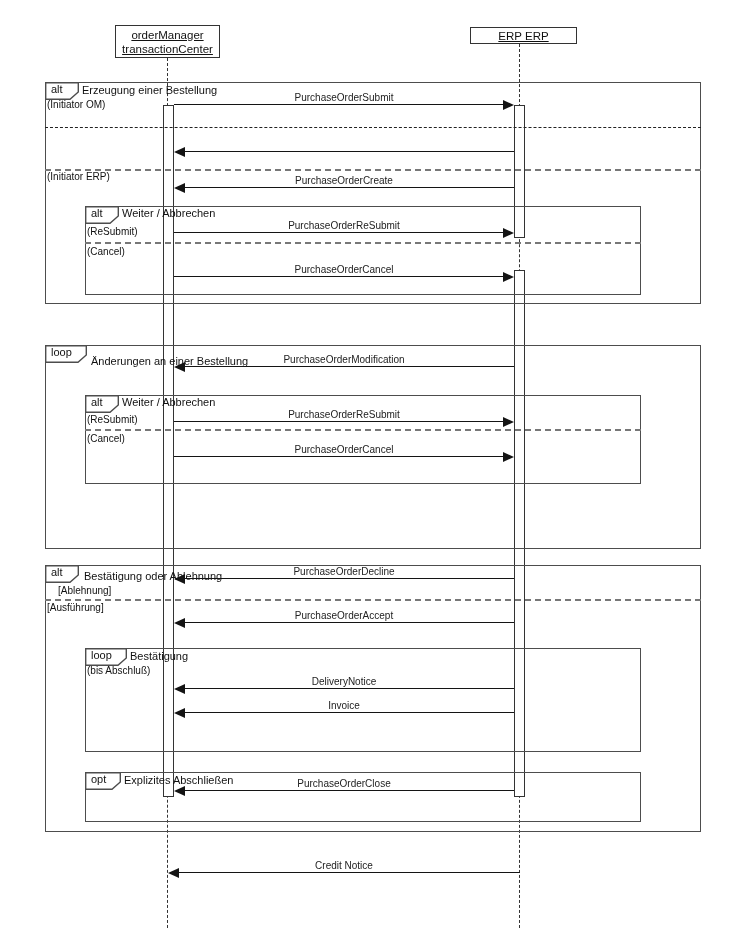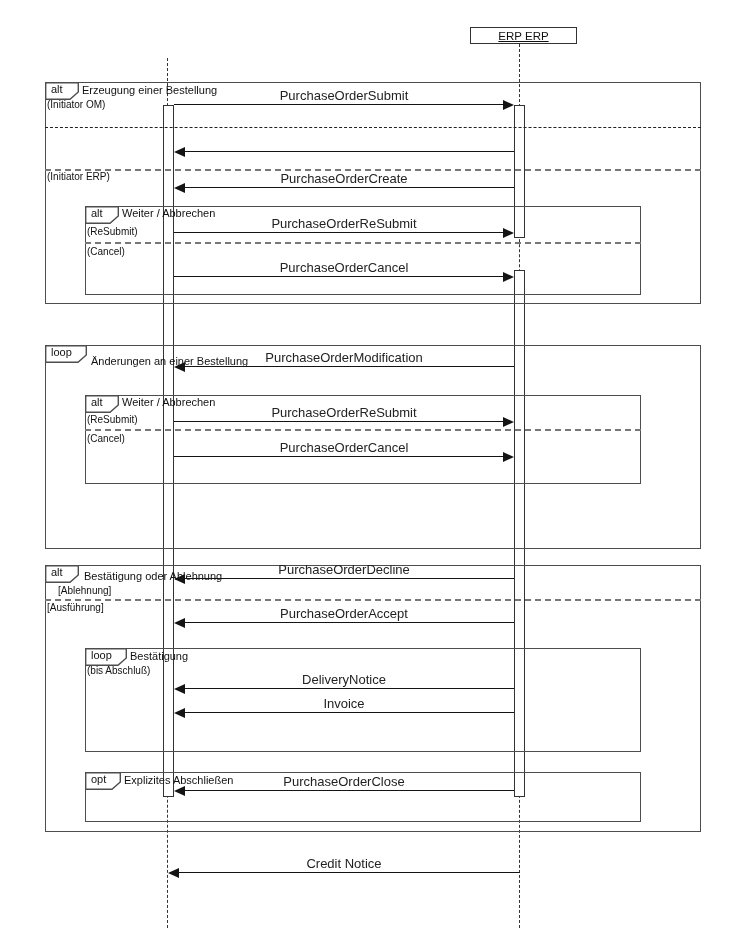--- a/index.html
+++ b/index.html
@@ -28,27 +28,31 @@
   .sep { position:absolute; height:0; border-top:2px dashed #777; z-index:4; }
   .sep.thin { border-top:1.3px dashed #222; }
   
   .msg { position:absolute; height:2px; z-index:6; }
   .msg .line { position:absolute; top:0; left:0; right:0; border-top:1.4px solid #141414; }
   .msg.right .line { right:10px; }
   .msg.left  .line { left:10px; }
   .msg .head { position:absolute; width:0; height:0; top:-4.3px; }
   .msg.right .head { right:0; border-left:11px solid #141414; border-top:5px solid transparent; border-bottom:5px solid transparent; }
   .msg.left  .head { left:0;  border-right:11px solid #141414; border-top:5px solid transparent; border-bottom:5px solid transparent; }
-  .msg .lbl { position:absolute; left:0; right:0; bottom:3px; text-align:center; font-size:13px; white-space:nowrap; color:#222; }
+  .msg .lbl { position:absolute; left:0; right:0; bottom:3px; text-align:center; font-size:10px; white-space:nowrap; color:#222; }
 </style>
 </head>
 <body>
 
 <div class="canvas">
 
+  <div class="head-box" style="left:115px; top:25px; width:105px; height:33px;">
+    <span>orderManager</span>
+    <span>transactionCenter</span>
+  </div>
   <div class="head-box" style="left:470px; top:27px; width:107px; height:17px;">
     <span>ERP ERP</span>
   </div>
 
   <div class="lifeline" style="left:167px; top:58px; height:870px;"></div>
   <div class="lifeline" style="left:519px; top:44px; height:884px;"></div>
 
   <div class="activation" style="left:163px; top:105px; height:692px;"></div>
   <div class="activation" style="left:514px; top:105px; height:133px;"></div>
   <div class="activation" style="left:514px; top:270px; height:527px;"></div>

